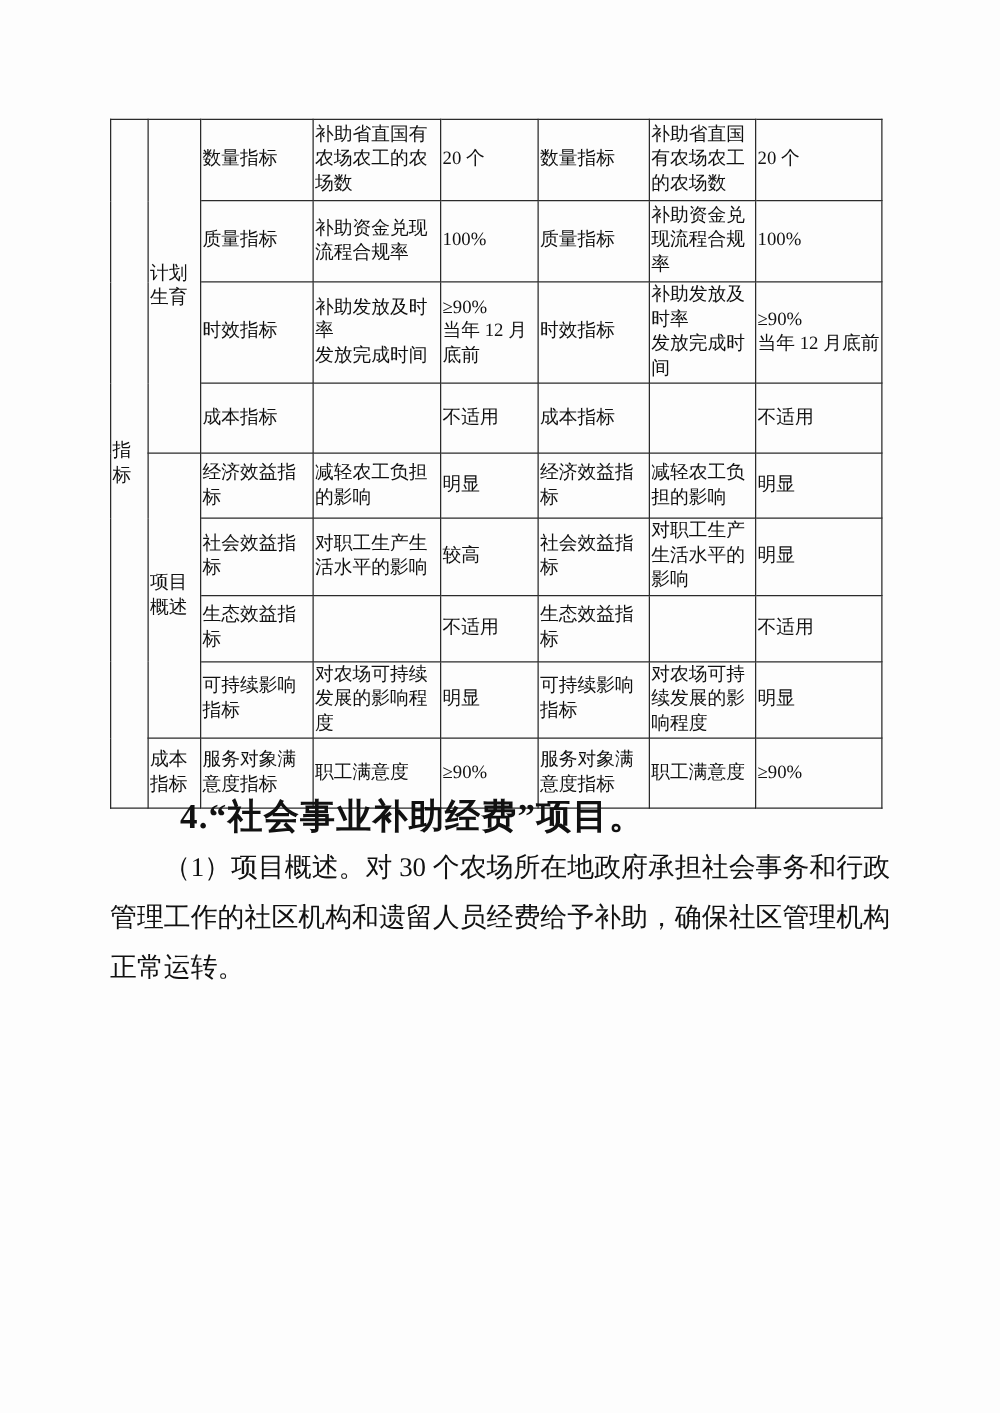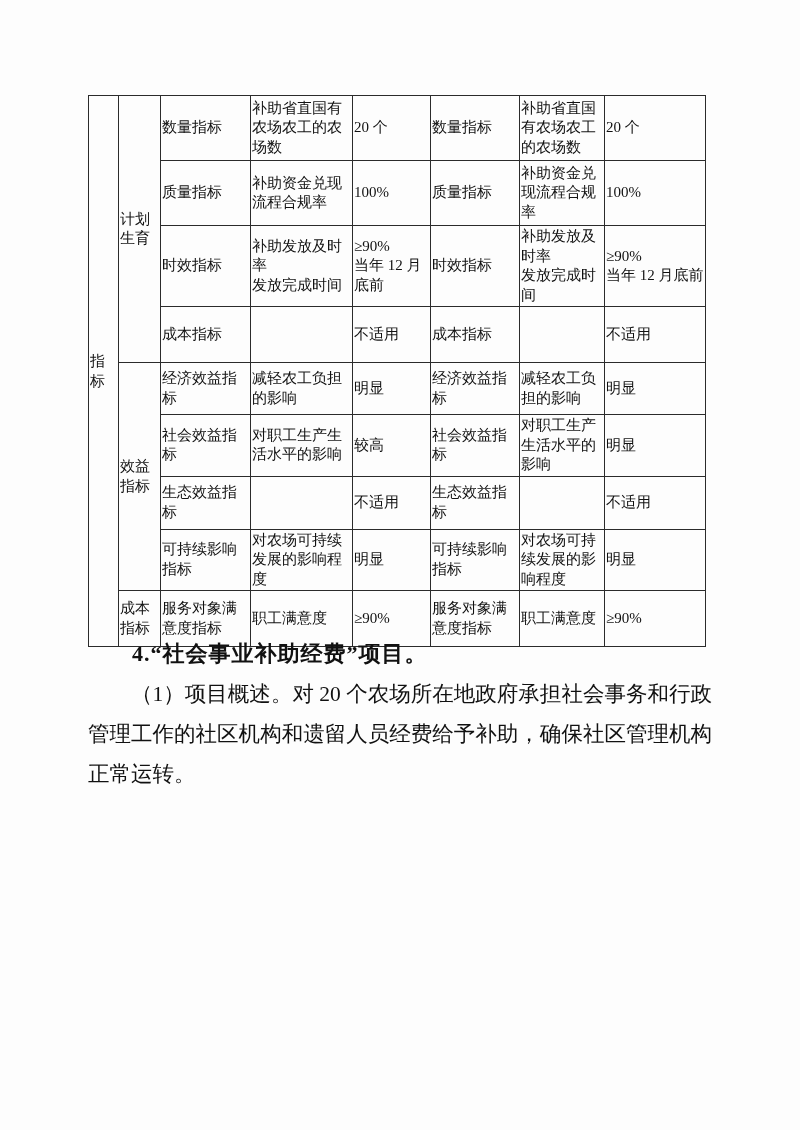--- a/index.html
+++ b/index.html
@@ -57,21 +57,21 @@
     left: 88px;
     top: 634px;
     width: 624px;
     font-size: 21.5px;
     line-height: 40px;
     text-align: justify;
   }
   .content p { text-indent: 2em; }
   .content .heading {
     font-weight: bold;
-    font-size: 22px;
+    font-size: 28px;
     letter-spacing: 1px;
   }
   .content .p-last { text-align-last: justify; }
   .page-number {
     position: absolute;
     left: 0;
     top: 1032px;
     width: 800px;
     text-align: center;
     font-size: 16px;
@@ -126,21 +126,21 @@
       </tr>
       <tr class="r4">
         <td class="name">成本指标</td>
         <td class="desc"></td>
         <td class="val">不适用</td>
         <td class="name">成本指标</td>
         <td class="desc"></td>
         <td class="val">不适用</td>
       </tr>
       <tr class="r5">
-        <td class="group" rowspan="4">效益指标</td>
+        <td class="group" rowspan="4">项目概述</td>
         <td class="name">经济效益指标</td>
         <td class="desc">减轻农工负担的影响</td>
         <td class="val">明显</td>
         <td class="name">经济效益指标</td>
         <td class="desc">减轻农工负担的影响</td>
         <td class="val">明显</td>
       </tr>
       <tr class="r6">
         <td class="name">社会效益指标</td>
         <td class="desc">对职工生产生活水平的影响</td>
@@ -172,17 +172,17 @@
         <td class="val">≥90%</td>
         <td class="name">服务对象满意度指标</td>
         <td class="desc">职工满意度</td>
         <td class="val">≥90%</td>
       </tr>
     </tbody>
   </table>
 
   <div class="content">
     <p class="heading">4.“社会事业补助经费”项目。</p>
-    <p>（1）项目概述。对 20 个农场所在地政府承担社会事务和行政管理工作的社区机构和遗留人员经费给予补助，确保社区管理机构正常运转。</p>
+    <p>（1）项目概述。对 30 个农场所在地政府承担社会事务和行政管理工作的社区机构和遗留人员经费给予补助，确保社区管理机构正常运转。</p>
   </div>
 
 
 </div>
 
 </body></html>

